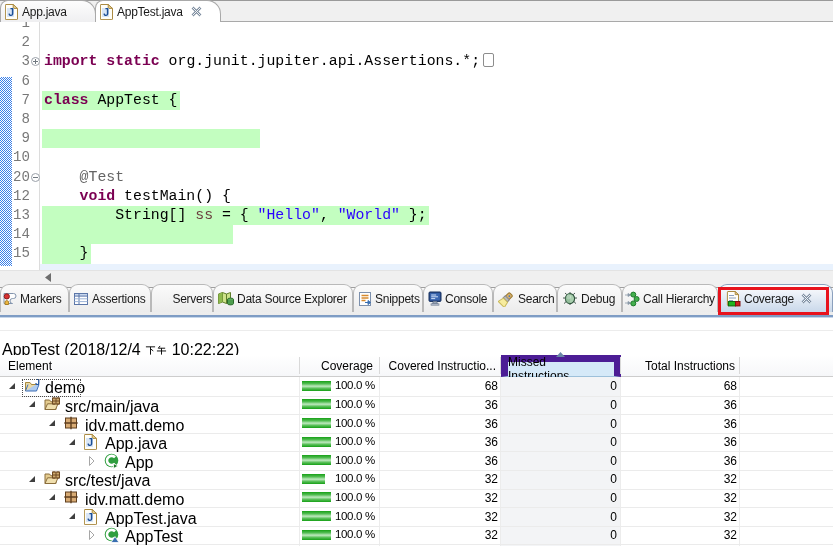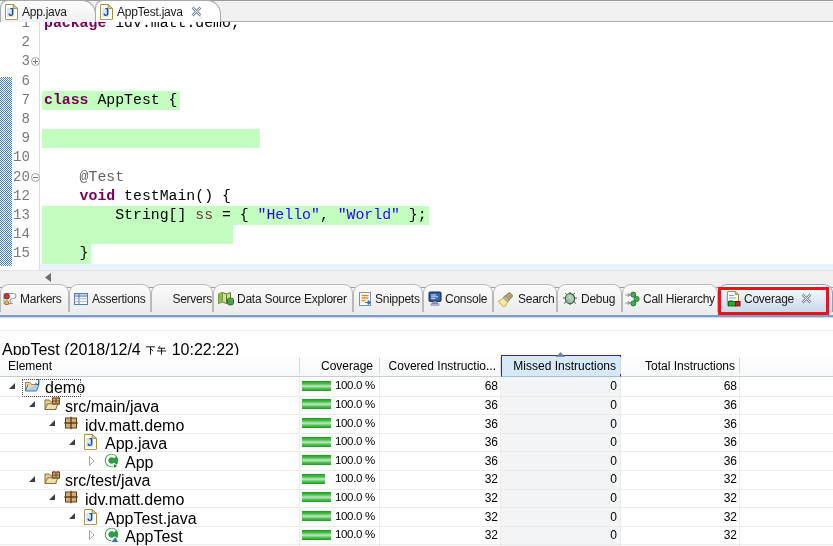--- a/index.html
+++ b/index.html
@@ -56,23 +56,23 @@
     <svg width="11" height="11" style="margin-left:8px">
       <path d="M1.5 1.5 9.5 9.5M9.5 1.5 1.5 9.5" stroke="#7d8da0" stroke-width="2.6"></path>
       <path d="M1.5 1.5 9.5 9.5M9.5 1.5 1.5 9.5" stroke="#f3f3f3" stroke-width="1"></path>
     </svg>
   </div>
 <div class="abs" style="left:0;top:22px;width:833px;height:248px;background:#fff;overflow:hidden">
 <div class="abs" style="left:0;top:55.0px;width:12px;height:189.0px;background:repeating-conic-gradient(#3b80e8 0% 25%,#ffffff 0% 50%) 0 0/2px 2px"></div>
 <div class="abs" style="left:39px;top:0;width:1px;height:248px;background:#dcdcdc"></div>
 <div class="abs" style="left:40px;top:241.6px;width:793px;height:7px;background:#e9f2fd"></div>
 <div class="ln" style="top:-8.0px">1</div>
-<div class="cl mono" style="top:-8.0px"><b class="k">package</b> idv.matt.demo;</div>
 <div class="ln" style="top:11.2px">2</div>
 <div class="ln" style="top:30.4px">3</div>
+<div class="cl mono" style="top:30.4px"><b class="k">import</b> <b class="k">static</b> org.junit.jupiter.api.Assertions.*;<span class="fb"></span></div>
 <div class="ln" style="top:49.6px">6</div>
 <div class="hl" style="top:68.8px;width:137.5px"></div>
 <div class="ln" style="top:68.8px">7</div>
 <div class="cl mono" style="top:68.8px"><b class="k">class</b> AppTest {</div>
 <div class="ln" style="top:88.0px">8</div>
 <div class="hl" style="top:107.2px;width:217.6px"></div>
 <div class="ln" style="top:107.2px">9</div>
 <div class="ln" style="top:126.4px">10</div>
 <div class="ln" style="top:145.6px">20</div>
 <div class="cl mono" style="top:145.6px">    <span class="a">@Test</span></div>
@@ -209,21 +209,21 @@
         <path d="M2 4h20M12 4v17M13 9l5 4"></path>
       </g>
     </svg><svg width="11" height="11" viewBox="0 0 24 24" style="vertical-align:-1px">
       <g stroke="#000" stroke-width="2" fill="none">
         <path d="M9 2 5 7M5 7h15M2 13h20M12 7v14"></path>
       </g>
     </svg> 10:22:22)</div>
 <div class="hdr" style="left:0;width:300px;padding-left:8px">Element</div>
 <div class="hdr" style="left:300px;width:80px;justify-content:flex-end;padding-right:7px">Coverage</div>
 <div class="hdr" style="left:380px;width:121px;justify-content:flex-end;padding-right:5px">Covered Instructio...</div>
-<div class="hdr" style="left:501px;width:120px;justify-content:flex-end;padding-right:4px;background:#d5e9f8;border:1px solid #4c1d95;border-bottom:1px solid #9dc0da">Missed Instructions</div>
+<div class="hdr" style="left:501px;width:120px;justify-content:flex-end;padding-right:4px;background:#d5e9f8;border:7px solid #4c1d95;border-bottom:1px solid #9dc0da">Missed Instructions</div>
 <div class="hdr" style="left:621px;width:119px;justify-content:flex-end;padding-right:5px">Total Instructions</div>
 <div class="hdr" style="left:740px;width:93px"></div>
 <div class="abs" style="left:299px;top:357px;width:1px;height:17px;background:#d9d9d9"></div>
 <div class="abs" style="left:379px;top:357px;width:1px;height:17px;background:#d9d9d9"></div>
 <div class="abs" style="left:500px;top:357px;width:1px;height:17px;background:#d9d9d9"></div>
 <div class="abs" style="left:620px;top:357px;width:1px;height:17px;background:#d9d9d9"></div>
 <div class="abs" style="left:739px;top:357px;width:1px;height:17px;background:#d9d9d9"></div>
 <svg class="abs" style="left:556px;top:352px" width="9" height="5">
     <path d="M4.5 0 9 5H0Z" fill="#6a87a8"></path>
   </svg>

